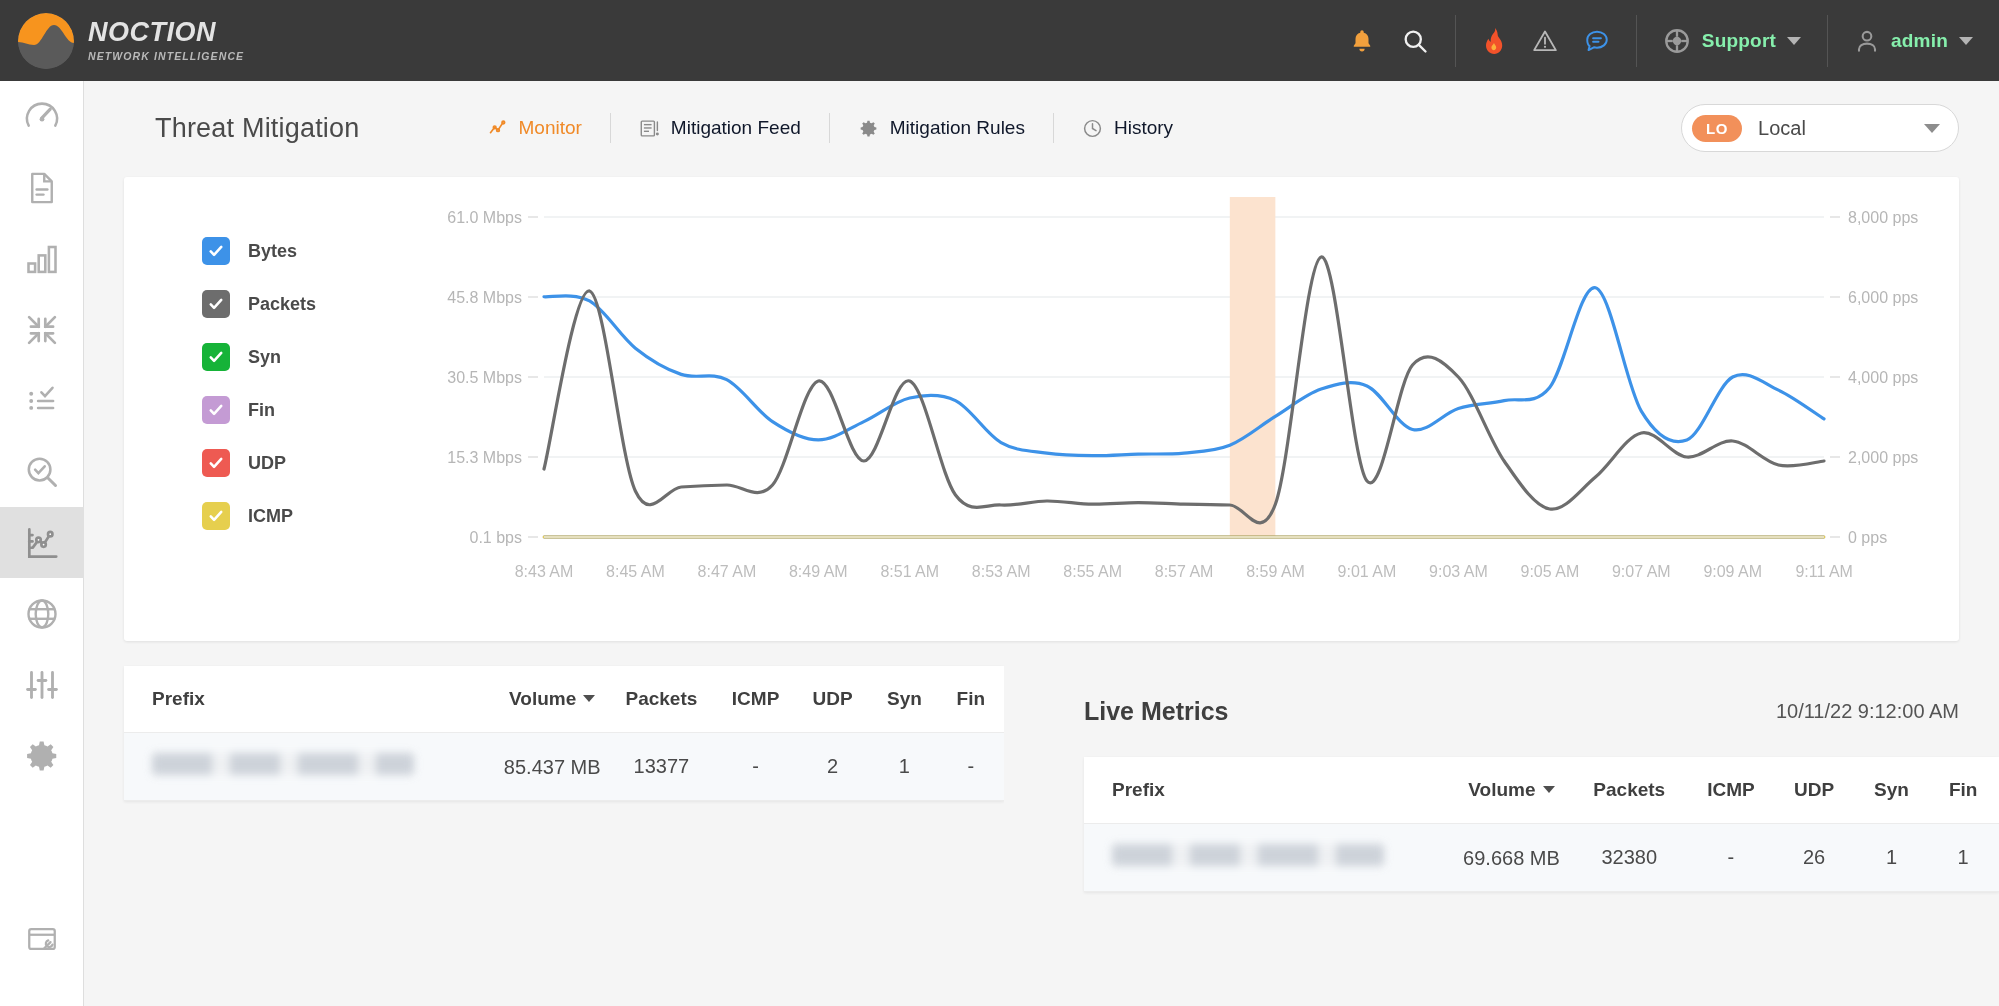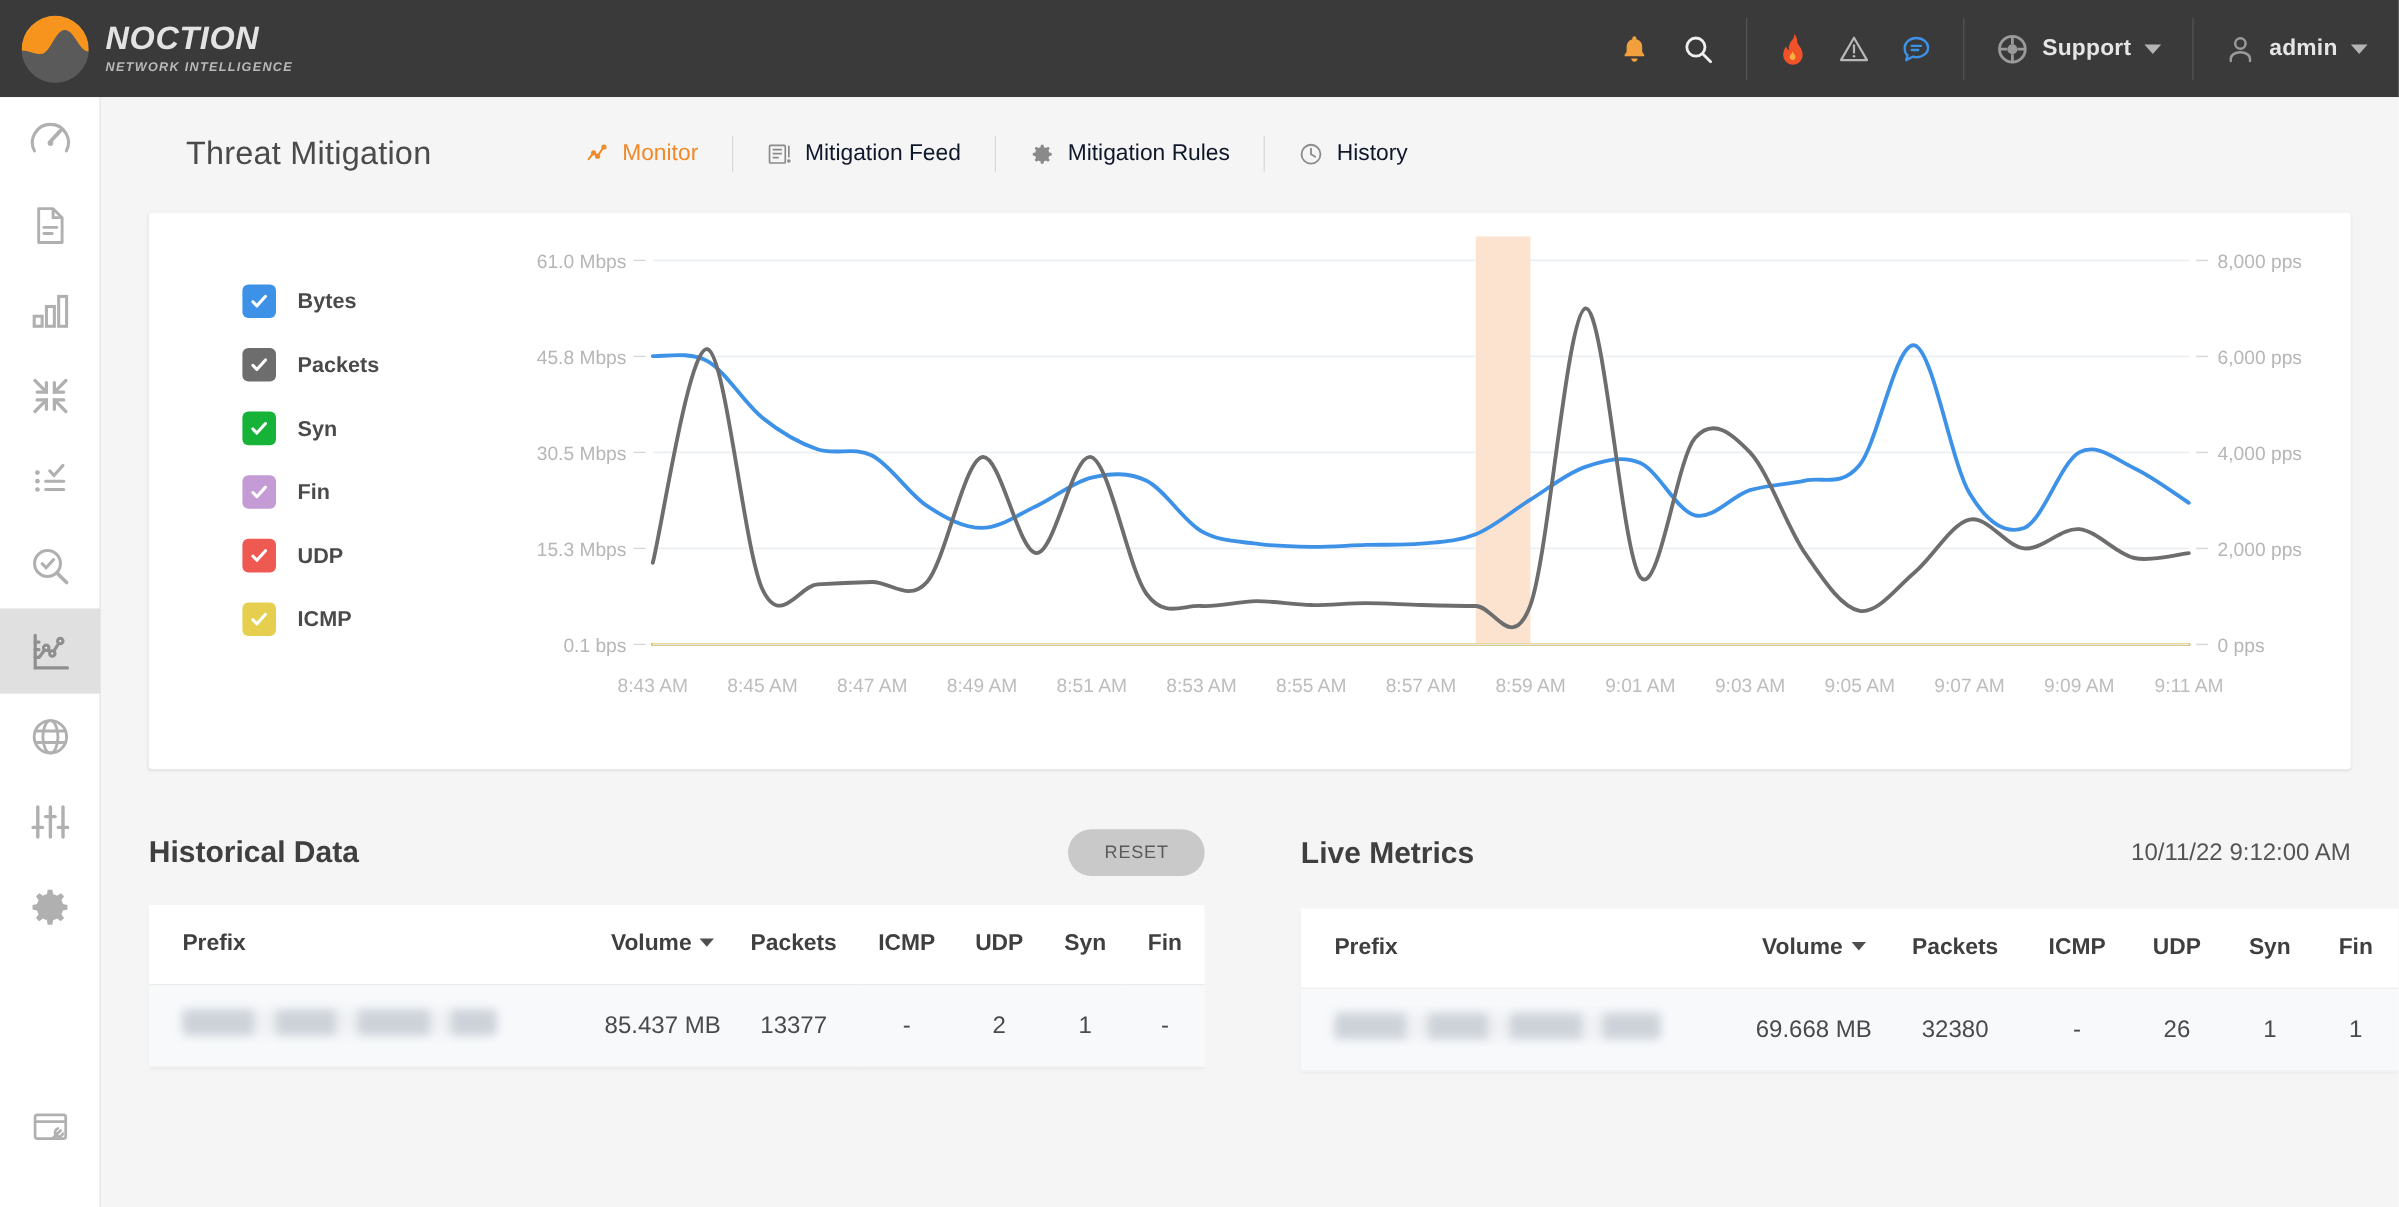--- a/index.html
+++ b/index.html
@@ -35,21 +35,21 @@
     color: #b9b9b9; font-size: 10.5px; font-weight: bold;
     font-style: italic; letter-spacing: 1.1px; margin-top: 4px;
   }
   .topbar-right {
     margin-left: auto; display: flex; align-items: center; height: 81px;
   }
   .tb-group { display: flex; align-items: center; height: 81px; padding: 0 26px; gap: 26px; }
   .tb-divider { width: 1px; height: 52px; background: #545454; }
   .tb-icon { cursor: pointer; display: flex; align-items: center; justify-content: center; }
   .tb-label {
-    color: #e5e5e5; font-size: 19px; font-weight: bold; letter-spacing: .2px; text-align: right;
+    color: #86efac; font-size: 19px; font-weight: bold; letter-spacing: .2px; text-align: right;
   }
   .tb-menu { display: flex; align-items: center; gap: 11px; cursor: pointer; }
   .caret-down {
     width: 0; height: 0;
     border-left: 7px solid transparent; border-right: 7px solid transparent;
     border-top: 8px solid #b4b4b4;
   }
 
   
   .sidebar {
@@ -406,20 +406,25 @@
       <div class="tab-sep"></div>
       <div class="tab">
         <svg width="21" height="21" viewBox="0 0 24 24" fill="none" stroke="#8a8a8a" stroke-width="1.7">
           <circle cx="12" cy="12" r="9"></circle>
             <path d="M12 6.6V12l4 2.4" stroke-linecap="round"></path>
         </svg>
         <span>History</span>
       </div>
     </div>
 
+    <div class="scope-select">
+      <span class="scope-badge">LO</span>
+      <span class="scope-label">Local</span>
+      <span class="scope-caret"></span>
+    </div>
   </div>
 
   <div class="chart-card">
 
     <div class="legend">
       <div class="legend-row">
         <span class="lg-box" style="background:#3d92e8">
           <svg width="18" height="18" viewBox="0 0 24 24" fill="none" stroke="#fff" stroke-width="3.4" stroke-linecap="round" stroke-linejoin="round">
               <path d="M5 12.6l4.4 4.6L19 6.6"></path>
             </svg>
@@ -516,24 +521,20 @@
         <path d="M 420 360 C 458.0854407772545 360, 564.7063866266641 360, 648.512644663527 360 C 732.3189027003899 360, 831.3959137019605 360, 922.8375482211773 360 C 1014.279182740394 360, 1105.720817259611 360, 1197.1624517788277 360 C 1288.6040862980444 360, 1387.6810972996159 360, 1471.487355336478 360 C 1555.2936133733401 360, 1661.9145592227464 360, 1700 360" fill="none" stroke="#16b338" stroke-width="2.4" stroke-linecap="round" stroke-linejoin="round"></path>
         <path d="M 420 360 C 458.0854407772545 360, 564.7063866266641 360, 648.512644663527 360 C 732.3189027003899 360, 831.3959137019605 360, 922.8375482211773 360 C 1014.279182740394 360, 1105.720817259611 360, 1197.1624517788277 360 C 1288.6040862980444 360, 1387.6810972996159 360, 1471.487355336478 360 C 1555.2936133733401 360, 1661.9145592227464 360, 1700 360" fill="none" stroke="#c49bd4" stroke-width="2.4" stroke-linecap="round" stroke-linejoin="round"></path>
         <path d="M 420 360 C 458.0854407772545 360, 564.7063866266641 360, 648.512644663527 360 C 732.3189027003899 360, 831.3959137019605 360, 922.8375482211773 360 C 1014.279182740394 360, 1105.720817259611 360, 1197.1624517788277 360 C 1288.6040862980444 360, 1387.6810972996159 360, 1471.487355336478 360 C 1555.2936133733401 360, 1661.9145592227464 360, 1700 360" fill="none" stroke="#e6cf4e" stroke-width="2.4" stroke-linecap="round" stroke-linejoin="round"></path>
         <line x1="420" y1="360" x2="1700" y2="360" stroke="#e6e6e6" stroke-width="1.4"></line>
       </svg>
   </div>
 
   <div class="panels">
 
     <div class="panel-left">
-      <div class="panel-head">
-        <span class="panel-title">Historical Data</span>
-        <button class="reset-btn">RESET</button>
-      </div>
       <div class="tbl-wrap">
         <table>
           <colgroup>
               <col style="width:350px">
               <col style="width:100px">
               <col style="width:104px">
               <col style="width:72px">
               <col style="width:72px">
               <col style="width:62px">
               <col style="width:62px">

